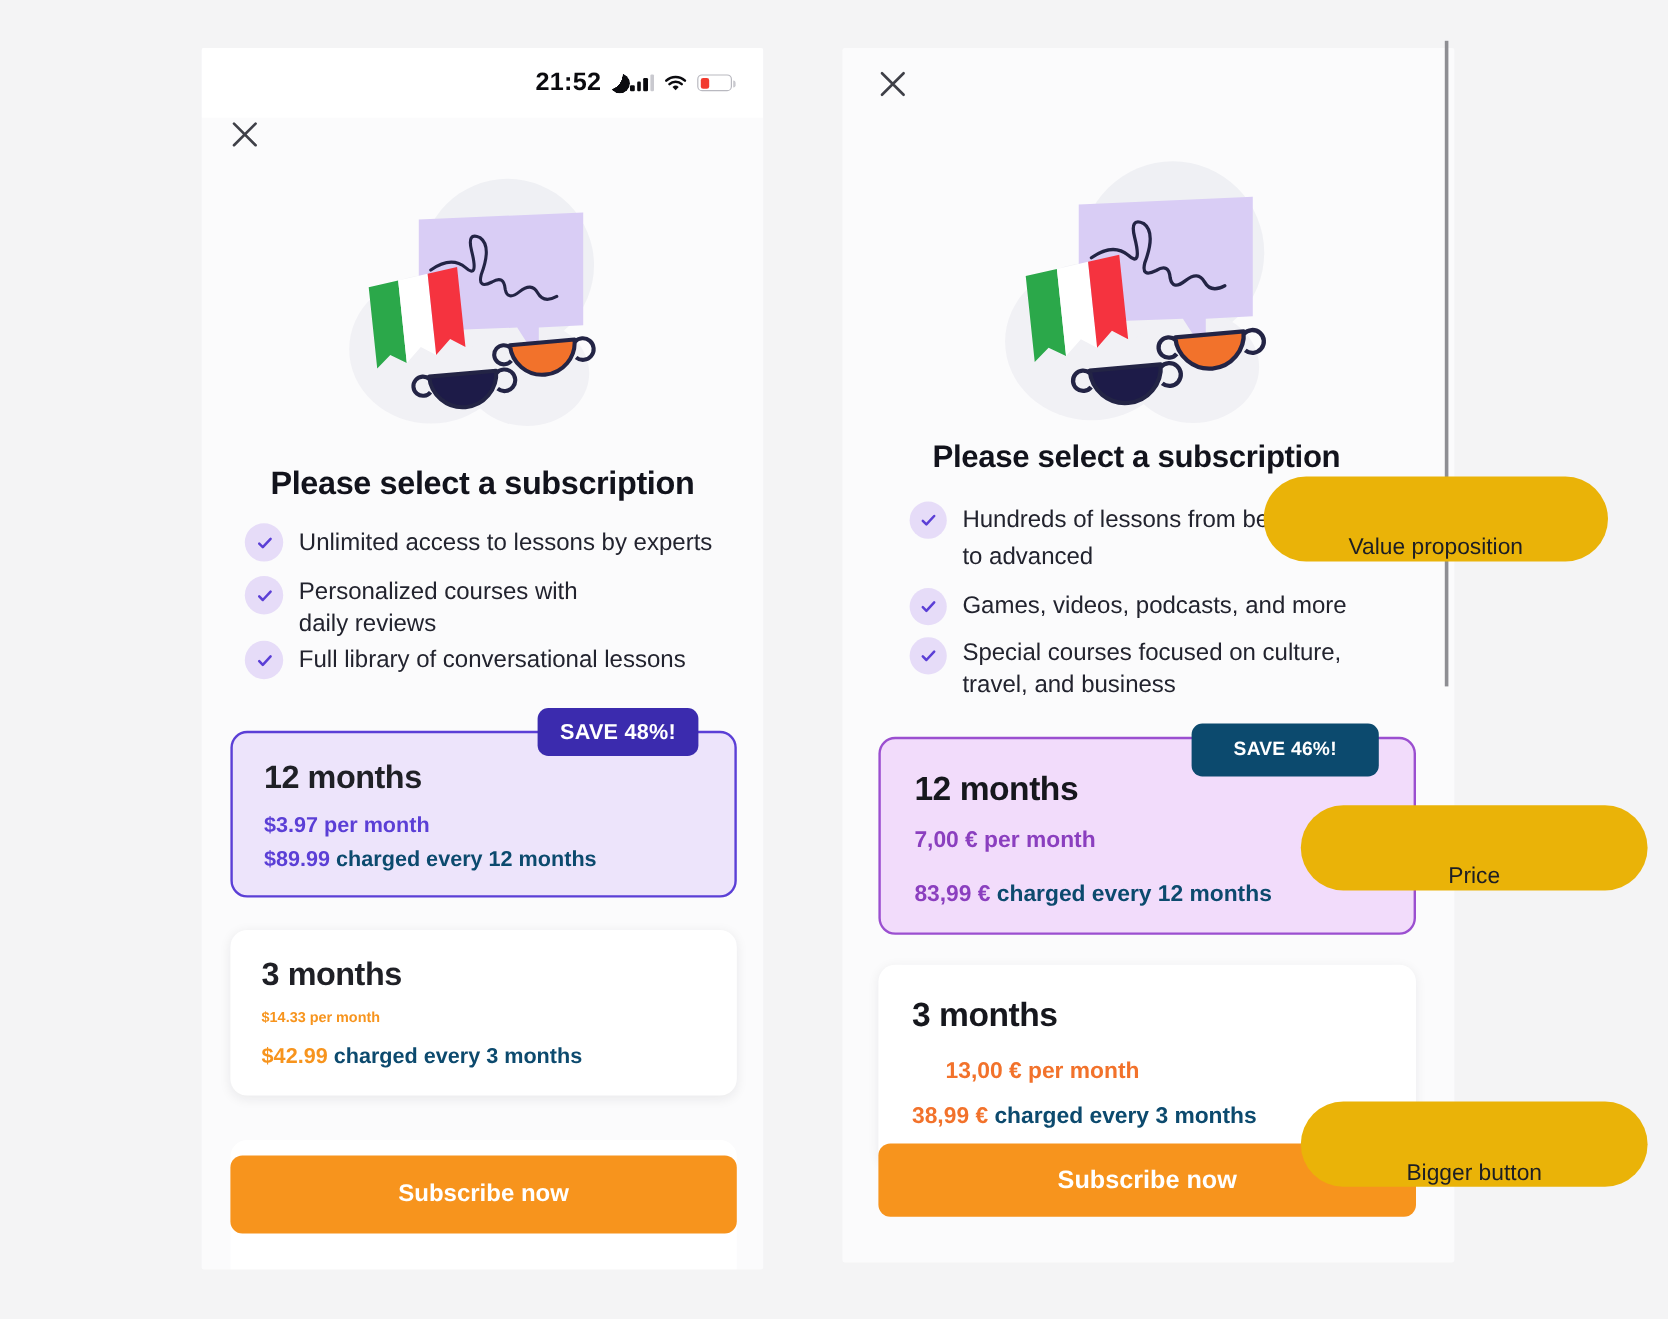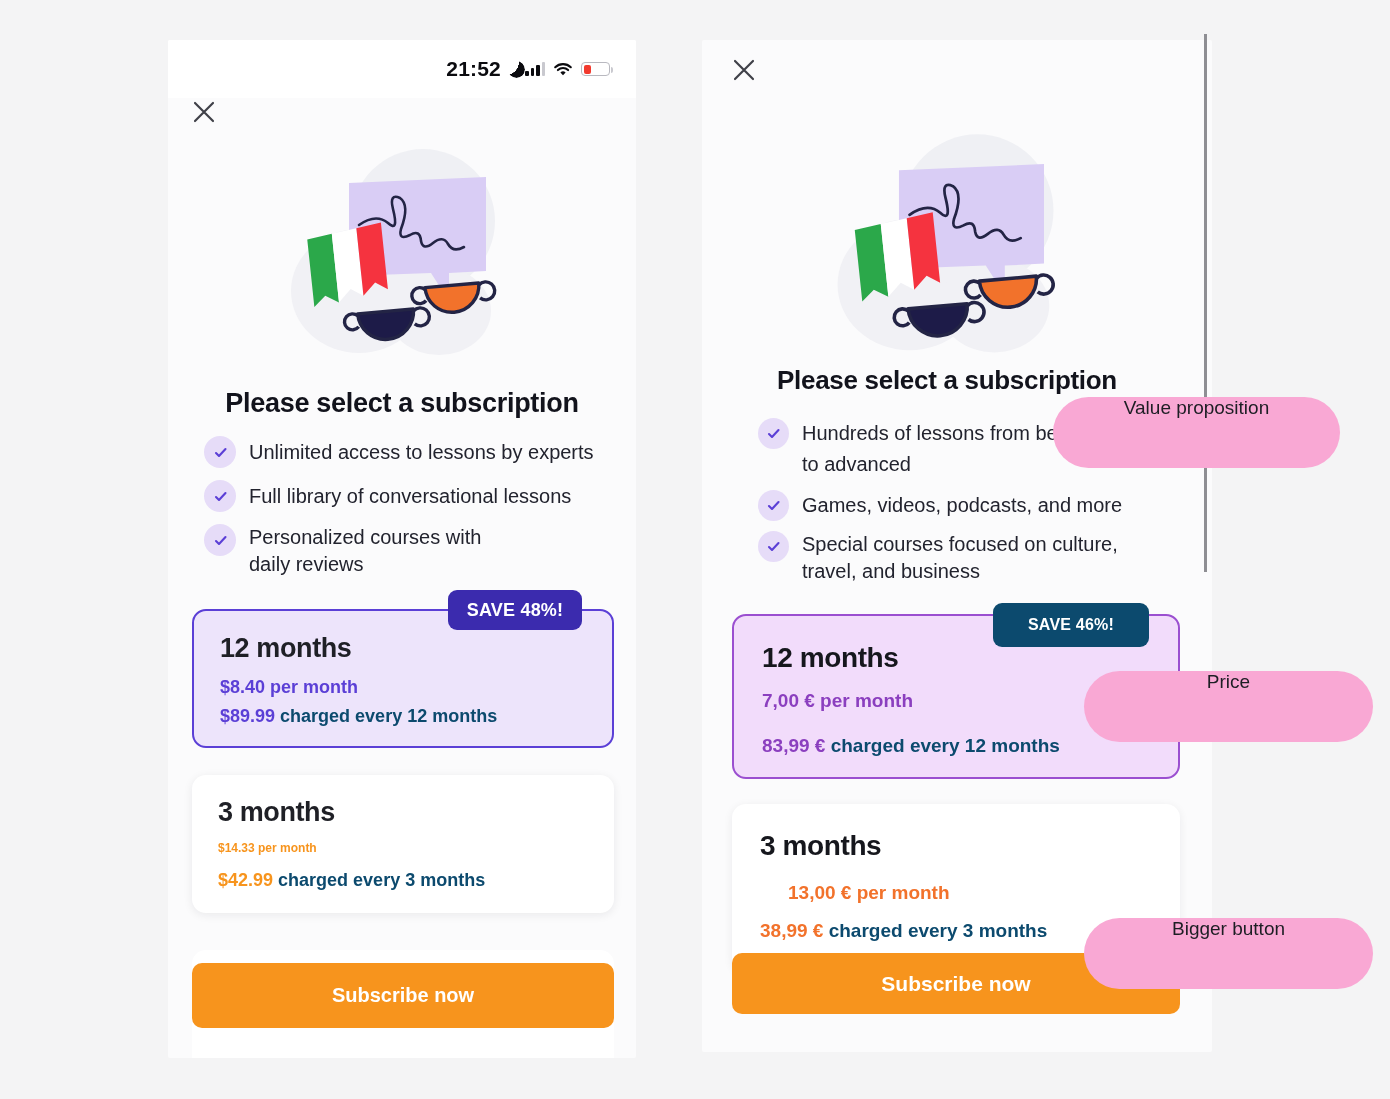--- a/index.html
+++ b/index.html
@@ -82,22 +82,22 @@
   
   .subscribe {
     position: absolute; background: #F7941D; color: #ffffff;
     border: none; border-radius: 10px; font-weight: 700; cursor: pointer;
     font-family: "Liberation Sans", sans-serif;
   }
   .bottom-white { position:absolute; background:#ffffff; }
 
   
   .callout {
-    position: absolute; background: #f9a8d4; border-radius: 36px;
-    display: flex; align-items: flex-start; justify-content: center;
+    position: absolute; background: #eab308; border-radius: 36px;
+    display: flex; align-items: flex-end; justify-content: center;
     color: #1d1e24; font-size: 19px; z-index: 50;
   }
   .divider-line {
     position: absolute; background: #8e8e93;
   }
 </style>
 </head>
 <body>
 
 <div class="stage">
@@ -169,42 +169,42 @@
 
     <ul class="bullets" style="position:absolute; left:36px; top:396px; width:420px;">
       <li class="bullet" style="margin-bottom:12px;">
         <span class="check-circle" style="width:32px;height:32px;margin-right:13px;">
           <svg width="17" height="17" viewBox="0 0 17 17">
               <path d="M4 9 L7 12 L13.5 5" stroke="#5B3FD6" stroke-width="2.1" fill="none" stroke-linecap="round" stroke-linejoin="round"></path>
             </svg>
         </span>
         <span class="bullet-text" style="font-size:20px; line-height:32px; white-space:pre-line;">Unlimited access to lessons by experts</span>
       </li>
+      <li class="bullet">
+        <span class="check-circle" style="width:32px;height:32px;margin-right:13px;">
+          <svg width="17" height="17" viewBox="0 0 17 17">
+              <path d="M4 9 L7 12 L13.5 5" stroke="#5B3FD6" stroke-width="2.1" fill="none" stroke-linecap="round" stroke-linejoin="round"></path>
+            </svg>
+        </span>
+        <span class="bullet-text" style="font-size:20px; line-height:27px; white-space:pre-line;">Personalized courses with
+daily reviews</span>
+      </li>
       <li class="bullet" style="margin-bottom:12px;">
         <span class="check-circle" style="width:32px;height:32px;margin-right:13px;">
           <svg width="17" height="17" viewBox="0 0 17 17">
               <path d="M4 9 L7 12 L13.5 5" stroke="#5B3FD6" stroke-width="2.1" fill="none" stroke-linecap="round" stroke-linejoin="round"></path>
             </svg>
         </span>
         <span class="bullet-text" style="font-size:20px; line-height:32px; white-space:pre-line;">Full library of conversational lessons</span>
       </li>
-      <li class="bullet">
-        <span class="check-circle" style="width:32px;height:32px;margin-right:13px;">
-          <svg width="17" height="17" viewBox="0 0 17 17">
-              <path d="M4 9 L7 12 L13.5 5" stroke="#5B3FD6" stroke-width="2.1" fill="none" stroke-linecap="round" stroke-linejoin="round"></path>
-            </svg>
-        </span>
-        <span class="bullet-text" style="font-size:20px; line-height:27px; white-space:pre-line;">Personalized courses with
-daily reviews</span>
-      </li>
     </ul>
 
     <div class="plan" style="left:24px; top:569px; width:422px; height:139px; background:#ede4fb; border:2.4px solid #5B3FD6;">
       <div class="plan-title" style="position:absolute; left:26px; top:22px; font-size:27px;">12 months</div>
-      <div class="plan-permonth" style="position:absolute; left:26px; top:66px; font-size:18px; color:#5B3FD6;">$8.40 per month</div>
+      <div class="plan-permonth" style="position:absolute; left:26px; top:66px; font-size:18px; color:#5B3FD6;">$3.97 per month</div>
       <div style="position:absolute; left:26px; top:95px; font-size:18px;">
         <span class="plan-charged-amt" style="color:#5B3FD6;">$89.99</span>
         <span class="plan-charged-rest">charged every 12 months</span>
       </div>
     </div>
     <div class="badge" style="left:280px; top:550px; width:134px; height:40px; background:#3B2BAE; font-size:18px;">SAVE 48%!</div>
 
     <div class="plan" style="left:24px; top:735px; width:422px; height:138px; background:#ffffff; box-shadow:0 2px 10px rgba(25,25,40,.08);">
       <div class="plan-title" style="position:absolute; left:26px; top:22px; font-size:27px;">3 months</div>
       <div class="plan-permonth" style="position:absolute; left:26px; top:66px; font-size:12px; color:#F7941D;">$14.33 per month</div>

